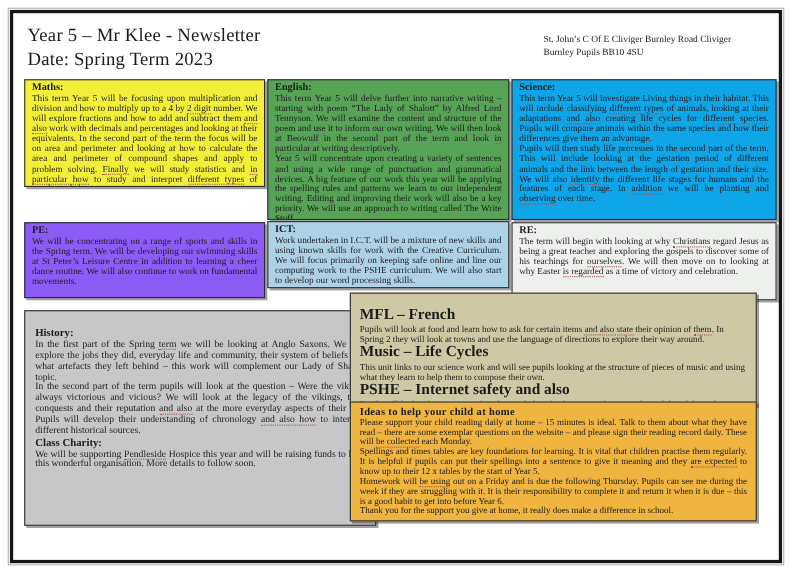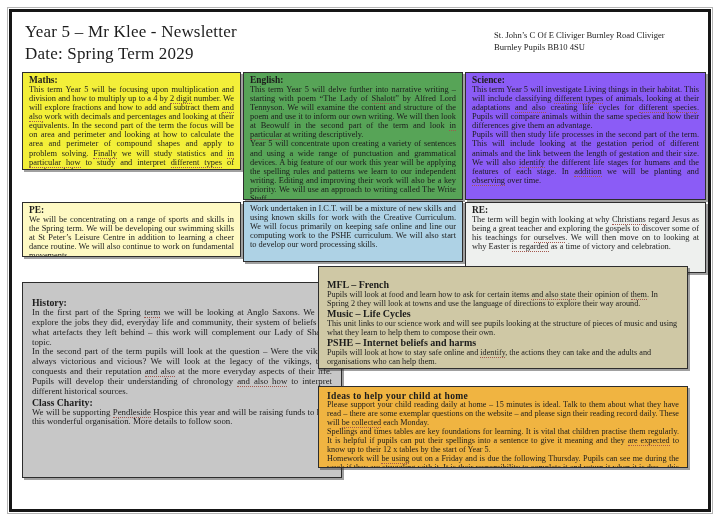--- a/index.html
+++ b/index.html
@@ -6,45 +6,45 @@
   body{width:720px;height:521px;background:#e8e8e8;font-family:"Liberation Serif",serif;color:#1c1c1c;position:relative;overflow:hidden;}
   .page{position:absolute;left:0;top:0;width:720px;height:521px;background:#ffffff;}
   .frame{position:absolute;left:9px;top:9px;right:9px;bottom:9px;border:3px solid #161616;outline:1px solid #b5b5b5;outline-offset:1px;}
   .title{position:absolute;left:25px;top:21px;font-weight:normal;font-size:17px;line-height:1.32;letter-spacing:.2px;}
   .address{position:absolute;left:462px;top:29px;width:238px;font-size:8.6px;line-height:1.4;margin-left:32px;}
   .box{position:absolute;box-sizing:border-box;border:1px solid #2d2d2d;box-shadow:2px 2px 0 rgba(45,45,45,.45);padding:2px 6px 3px 6px;overflow:hidden;}
   .box h3{margin:0;font-size:9.4px;font-weight:bold;}
   .box p{margin:0;font-size:8.4px;line-height:1.08;text-align:justify;}
   .maths{left:22px;top:72px;width:219px;height:98px;background:#f3ef39;}
   .english{left:243px;top:72px;width:220px;height:128px;background:#57a457;}
-  .science{left:465px;top:72px;width:241px;height:128px;background:#8b5cf6;}
-  .pe{left:22px;top:202px;width:219px;height:55px;background:#fef9c3;}
+  .science{left:465px;top:72px;width:241px;height:128px;background:#0ea5e9;}
+  .pe{left:22px;top:202px;width:219px;height:69px;background:#8b5cf6;}
   .ict{left:243px;top:201px;width:220px;height:61px;background:#aed2e5;}
   .re{left:465px;top:202px;width:241px;height:71px;background:#eef0ee;}
   .historybox{left:22px;top:282px;width:320px;height:196px;background:#c7c7c7;padding:14px 9px 4px 9px;}
   .historybox h3{font-size:9.8px;}
   .historybox p{font-size:8.8px;line-height:1.12;}
   .charity-h{margin-top:9px;}
   .mflbox{left:318px;top:266px;width:370px;height:103px;background:#cfc8a5;padding:12px 8px 3px 8px;}
-  .mflbox h4{margin:0;font-size:10px;font-weight:bold;}
+  .mflbox h4{margin:0;font-size:14px;font-weight:bold;}
   .mflbox p{font-size:8.2px;line-height:1.1;text-align:left;}
-  .ideasbox{left:318px;top:386px;width:370px;height:82px;background:#f0b441;padding:3px 8px;}
+  .ideasbox{left:318px;top:365px;width:370px;height:109px;background:#f0b441;padding:3px 8px;}
   .ideasbox h3{font-size:9.6px;letter-spacing:.3px;}
   .ideasbox p{font-size:8.2px;line-height:1.09;}
   .sq{border-bottom:1px dotted #a4574d;}
 </style>
 </head>
 <body>
 
 <div class="page">
   <div class="frame"></div>
 
   <div class="title">
     <div>Year 5 – Mr Klee - Newsletter</div>
-    <div>Date: Spring Term 2029</div>
+    <div>Date: Spring Term 2023</div>
   </div>
 
   <div class="address">
     <div>St. John’s C Of E Cliviger Burnley Road Cliviger</div>
     <div>Burnley Pupils BB10 4SU</div>
   </div>
 
   <div class="box maths">
     <h3>Maths:</h3>
     <p>This term Year 5 will be focusing upon multiplication and division and how to multiply up to a 4 by <span class="sq">2 digit</span> number. We will explore fractions and how to add and subtract them <span class="sq">and also</span> work with decimals and percentages and looking at their equivalents. In the second part of the term the focus will be on area and perimeter and looking at how to calculate the area and perimeter of compound shapes and apply to problem solving. <span class="sq">Finally</span> we will study statistics and <span class="sq">in particular how</span> to study and interpret <span class="sq">different types</span> of graphs and charts.</p>
@@ -61,20 +61,21 @@
     <p>This term Year 5 will investigate Living things in their habitat. This will include classifying <span class="sq">different types</span> of animals, looking at their adaptations <span class="sq">and also</span> creating life cycles for <span class="sq">different species</span>. Pupils will compare animals within the same species and how their differences give them an advantage.</p>
     <p>Pupils will then study life processes in the second part of the term. This will include looking at the gestation period of different animals and the link between the length of gestation and their size. We will also <span class="sq">identify</span> the different life stages for humans and the features of each stage. In <span class="sq">addition</span> we will be planting and <span class="sq">observing</span> over time.</p>
   </div>
 
   <div class="box pe">
     <h3>PE:</h3>
     <p>We will be concentrating on a range of sports and skills in the Spring term. We will be developing our swimming skills at St Peter’s Leisure Centre in addition to learning a cheer dance routine. We will also continue to work on fundamental movements.</p>
   </div>
 
   <div class="box ict">
+    <h3>ICT:</h3>
     <p>Work undertaken in I.C.T. will be a mixture of new skills and using known skills for work with the Creative Curriculum. We will focus primarily on keeping safe online and line our computing work to the PSHE curriculum. We will also start to develop our word processing skills.</p>
   </div>
 
   <div class="box re">
     <h3>RE:</h3>
     <p>The term will begin with looking at why <span class="sq">Christians</span> regard Jesus as being a great teacher and exploring the gospels to discover some of his teachings for <span class="sq">ourselves</span>. We will then move on to looking at why Easter <span class="sq">is regarded</span> as a time of victory and celebration.</p>
   </div>
 
   <div class="box historybox">
     <h3>History:</h3>
@@ -82,21 +83,21 @@
     <p>In the second part of the term pupils will look at the question – Were the vikings always victorious and vicious? We will look at the legacy of the vikings, their conquests and their reputation <span class="sq">and also</span> at the more everyday aspects of their life. Pupils will develop their understanding of chronology <span class="sq">and also how</span> to interpret different historical sources.</p>
     <h3 class="charity-h">Class Charity:</h3>
     <p>We will be supporting <span class="sq">Pendleside</span> Hospice this year and will be raising funds to help this wonderful organisation. More details to follow soon.</p>
   </div>
 
   <div class="box mflbox">
     <h4>MFL – French</h4>
     <p>Pupils will look at food and learn how to ask for certain items <span class="sq">and also state</span> their opinion of <span class="sq">them</span>. In Spring 2 they will look at towns and use the language of directions to explore their way around.</p>
     <h4>Music – Life Cycles</h4>
     <p>This unit links to our science work and will see pupils looking at the structure of pieces of music and using what they learn to help them to compose their own.</p>
-    <h4>PSHE – Internet beliefs and harms</h4>
+    <h4>PSHE – Internet safety and also</h4>
     <p>Pupils will look at how to stay safe online and <span class="sq">identify</span>, the actions they can take and the adults and organisations who can help them.</p>
   </div>
 
   <div class="box ideasbox">
     <h3>Ideas to help your child at home</h3>
     <p>Please support your child reading daily at home – 15 minutes is ideal. Talk to them about what they have read – there are some exemplar questions on the website – and please sign their reading record daily. These will <span class="sq">be collected</span> each Monday.</p>
     <p>Spellings and times tables are key foundations for learning. It is vital that children practise them regularly. It is helpful if pupils can put their spellings into a sentence to give it meaning and they <span class="sq">are expected</span> to know up to their 12 x tables by the start of Year 5.</p>
     <p>Homework will <span class="sq">be using</span> out on a Friday and is due the following Thursday. Pupils can see me during the week if they are struggling with it. It is their responsibility to complete it and return it when it is due – this is a good habit to get into before Year 6.</p>
     <p>Thank you for the support you give at home, it really does make a difference in school.</p>
   </div>

